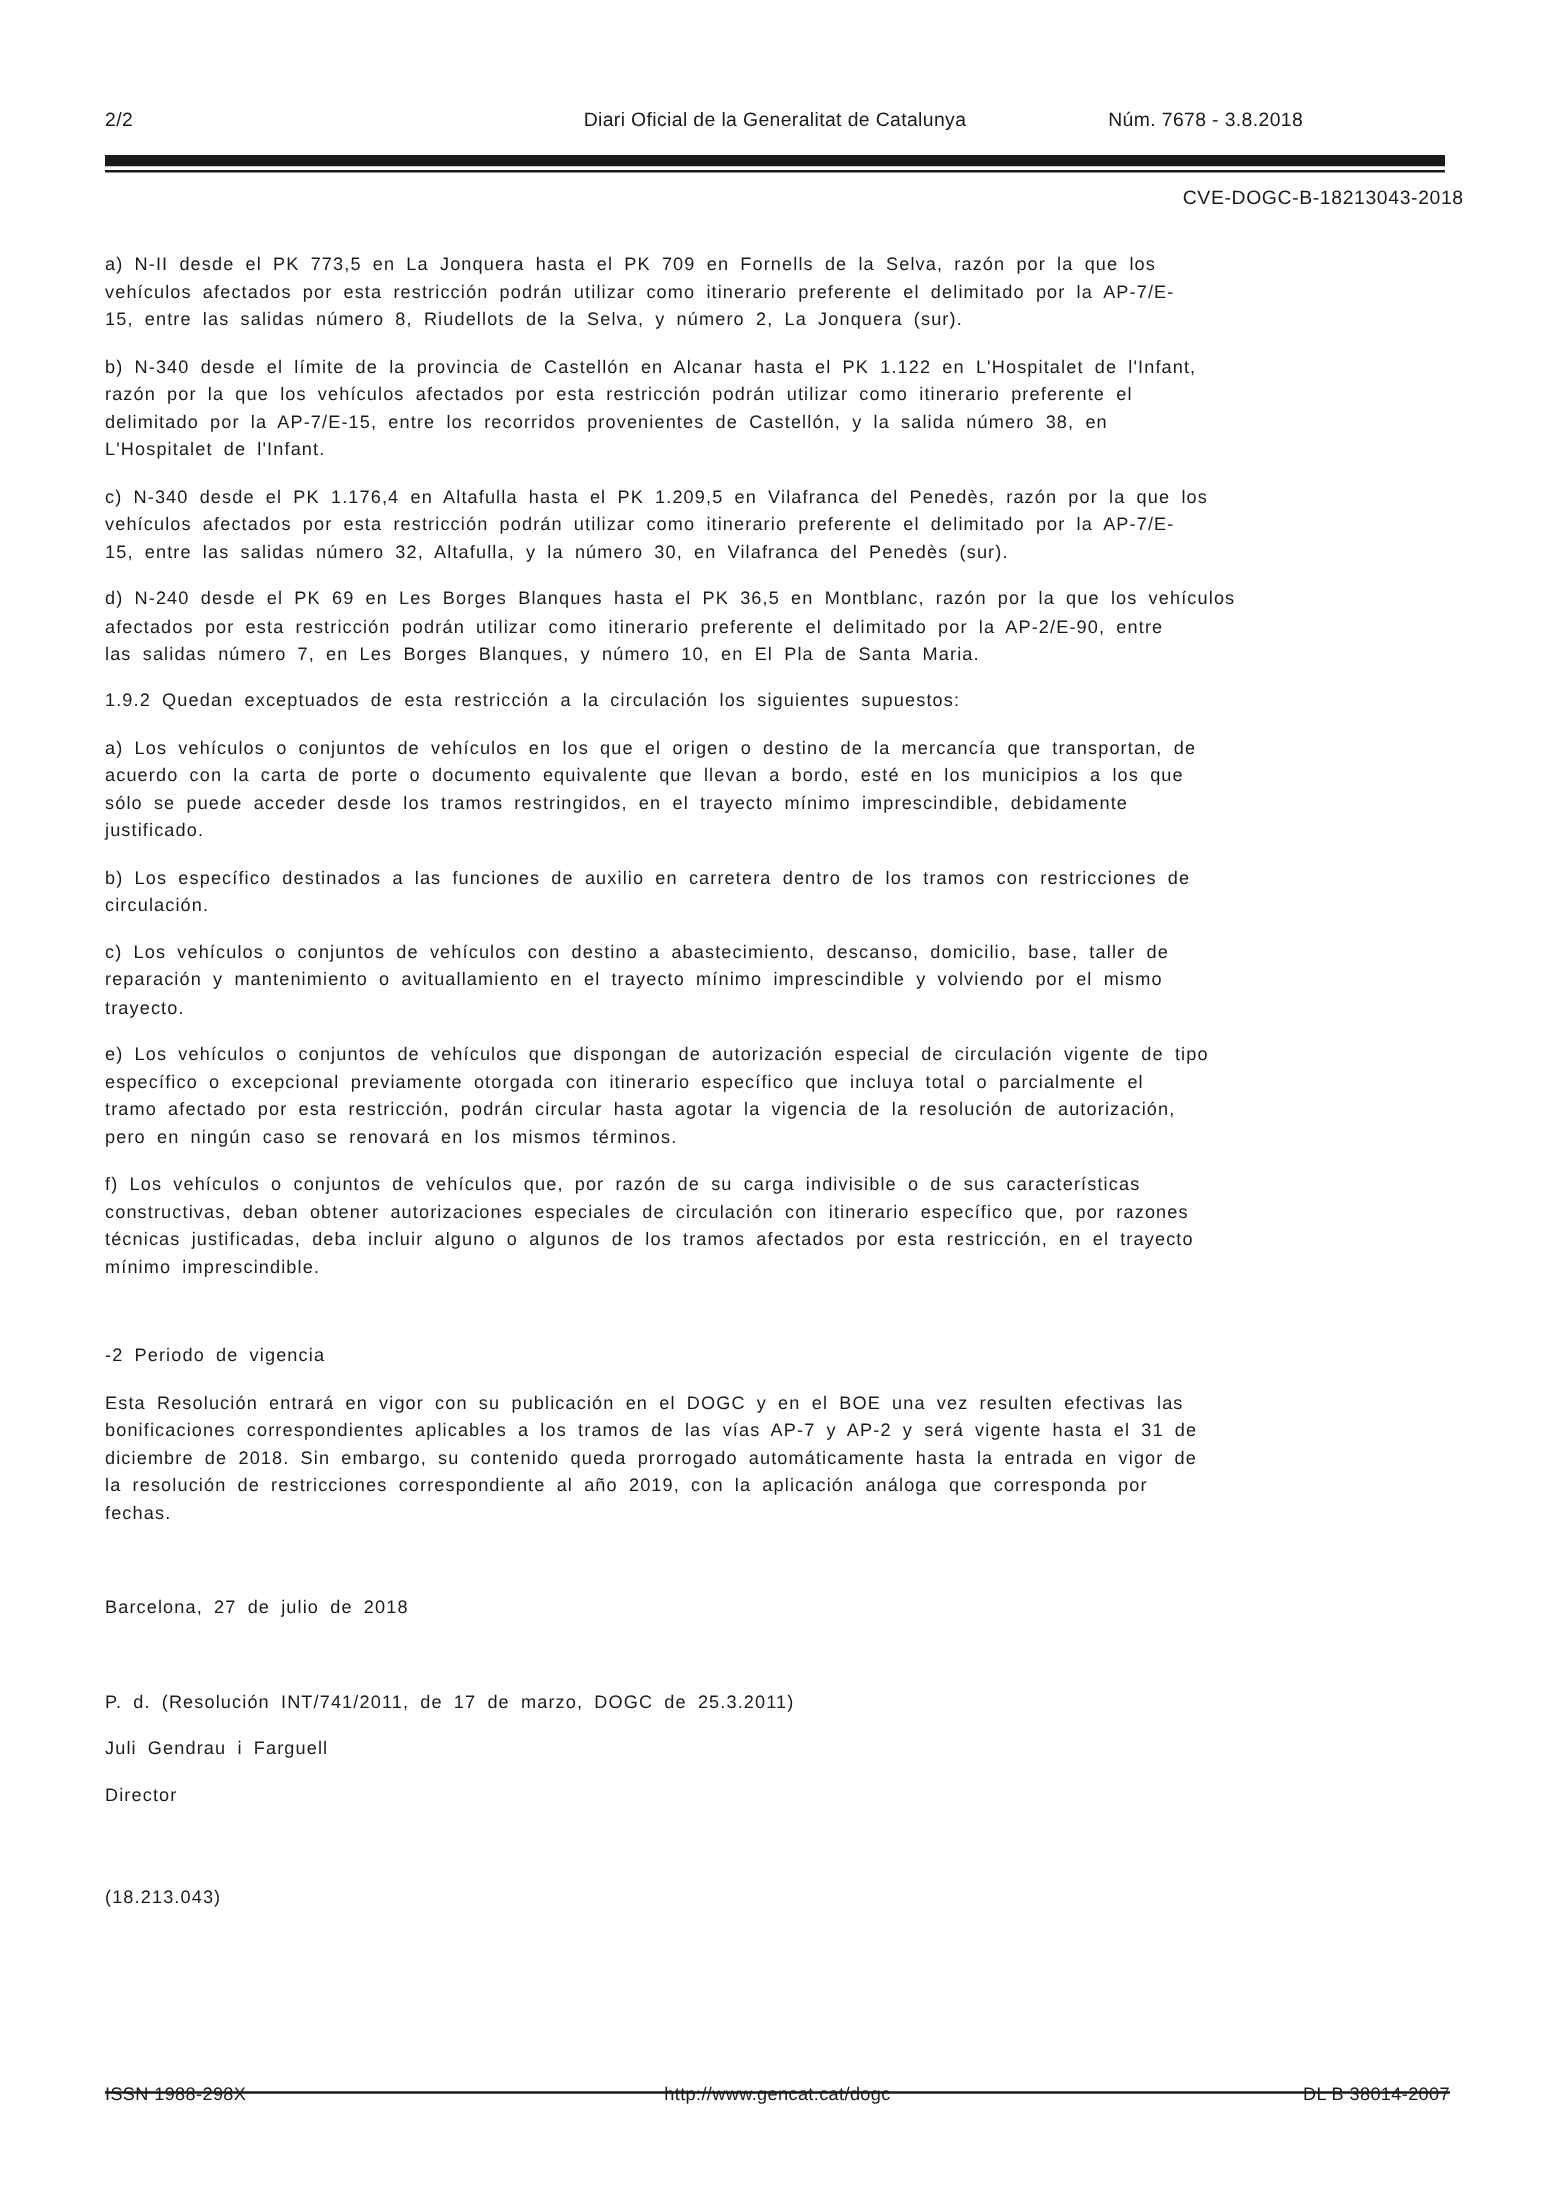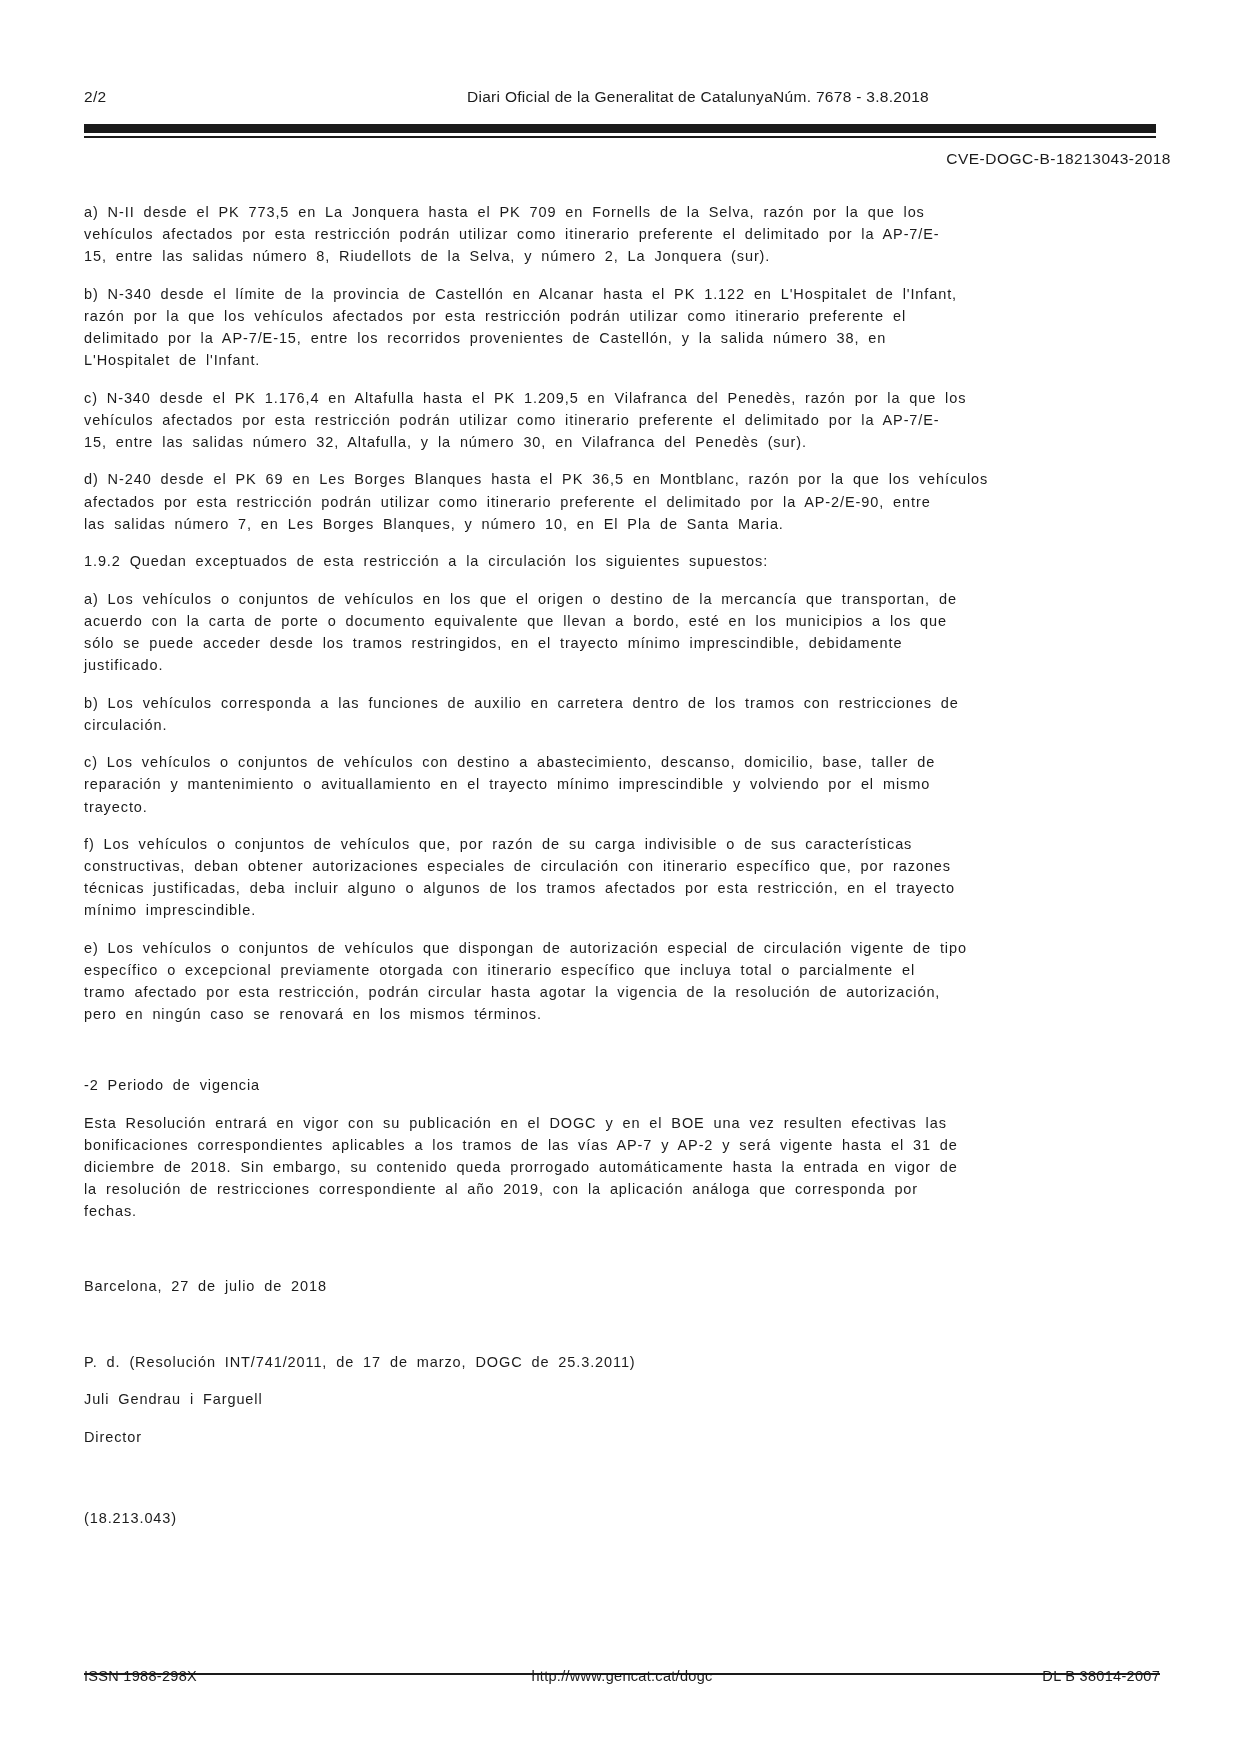--- a/index.html
+++ b/index.html
@@ -18,21 +18,21 @@
     position: absolute;
     top: 88px; left: 84px; width: 1072px;
     display: grid;
     grid-template-columns: 1fr auto 1fr;
     align-items: baseline;
     font-size: 15.5px;
     letter-spacing: 0.3px;
   }
   .header-page  { text-align: left;  }
   .header-title { text-align: left; }
-  .header-issue { text-align: left; }
+  .header-issue { text-align: center; }
   .header-bar {
     position: absolute;
     top: 124px; left: 84px; width: 1072px; height: 9px;
     background: #1a1a1a;
   }
   .header-rule {
     position: absolute;
     top: 136px; left: 84px; width: 1072px; height: 2px;
     background: #1a1a1a;
   }
@@ -104,33 +104,33 @@
 vehículos afectados por esta restricción podrán utilizar como itinerario preferente el delimitado por la AP-7/E-
 15, entre las salidas número 32, Altafulla, y la número 30, en Vilafranca del Penedès (sur).</p>
     <p>d) N-240 desde el PK 69 en Les Borges Blanques hasta el PK 36,5 en Montblanc, razón por la que los vehículos
 afectados por esta restricción podrán utilizar como itinerario preferente el delimitado por la AP-2/E-90, entre
 las salidas número 7, en Les Borges Blanques, y número 10, en El Pla de Santa Maria.</p>
     <p>1.9.2 Quedan exceptuados de esta restricción a la circulación los siguientes supuestos:</p>
     <p>a) Los vehículos o conjuntos de vehículos en los que el origen o destino de la mercancía que transportan, de
 acuerdo con la carta de porte o documento equivalente que llevan a bordo, esté en los municipios a los que
 sólo se puede acceder desde los tramos restringidos, en el trayecto mínimo imprescindible, debidamente
 justificado.</p>
-    <p>b) Los vehículos corresponda a las funciones de auxilio en carretera dentro de los tramos con restricciones de
+    <p>b) Los específico destinados a las funciones de auxilio en carretera dentro de los tramos con restricciones de
 circulación.</p>
     <p>c) Los vehículos o conjuntos de vehículos con destino a abastecimiento, descanso, domicilio, base, taller de
 reparación y mantenimiento o avituallamiento en el trayecto mínimo imprescindible y volviendo por el mismo
 trayecto.</p>
+    <p>e) Los vehículos o conjuntos de vehículos que dispongan de autorización especial de circulación vigente de tipo
+específico o excepcional previamente otorgada con itinerario específico que incluya total o parcialmente el
+tramo afectado por esta restricción, podrán circular hasta agotar la vigencia de la resolución de autorización,
+pero en ningún caso se renovará en los mismos términos.</p>
     <p>f) Los vehículos o conjuntos de vehículos que, por razón de su carga indivisible o de sus características
 constructivas, deban obtener autorizaciones especiales de circulación con itinerario específico que, por razones
 técnicas justificadas, deba incluir alguno o algunos de los tramos afectados por esta restricción, en el trayecto
 mínimo imprescindible.</p>
-    <p>e) Los vehículos o conjuntos de vehículos que dispongan de autorización especial de circulación vigente de tipo
-específico o excepcional previamente otorgada con itinerario específico que incluya total o parcialmente el
-tramo afectado por esta restricción, podrán circular hasta agotar la vigencia de la resolución de autorización,
-pero en ningún caso se renovará en los mismos términos.</p>
     <p class="gap-xl">-2 Periodo de vigencia</p>
     <p>Esta Resolución entrará en vigor con su publicación en el DOGC y en el BOE una vez resulten efectivas las
 bonificaciones correspondientes aplicables a los tramos de las vías AP-7 y AP-2 y será vigente hasta el 31 de
 diciembre de 2018. Sin embargo, su contenido queda prorrogado automáticamente hasta la entrada en vigor de
 la resolución de restricciones correspondiente al año 2019, con la aplicación análoga que corresponda por
 fechas.</p>
     <p class="gap-xxl">Barcelona, 27 de julio de 2018</p>
     <p class="gap-xxl">P. d. (Resolución INT/741/2011, de 17 de marzo, DOGC de 25.3.2011)</p>
     <p>Juli Gendrau i Farguell</p>
     <p>Director</p>

